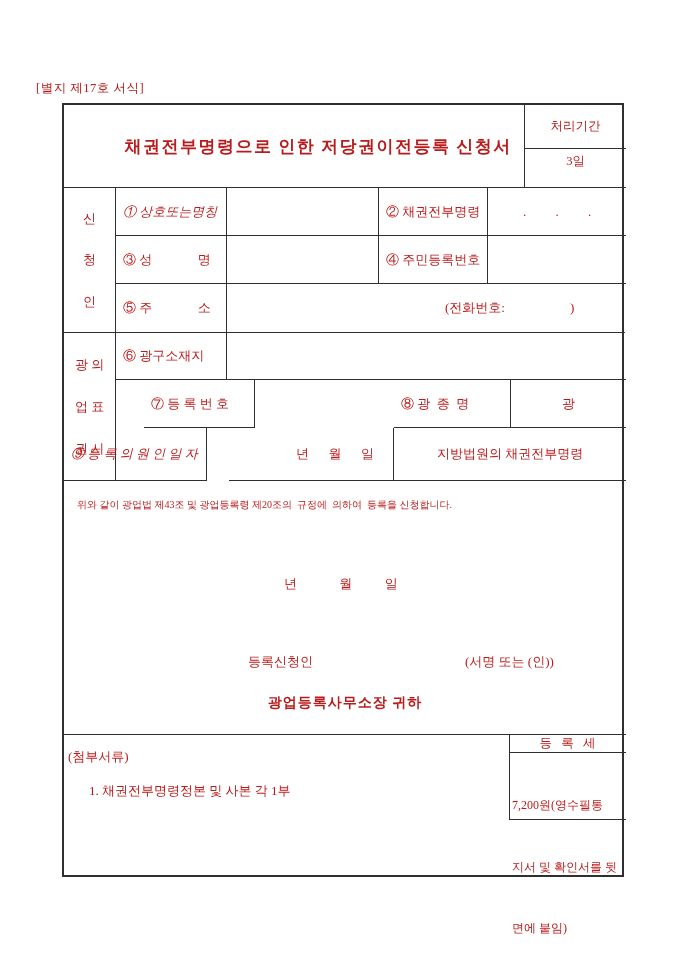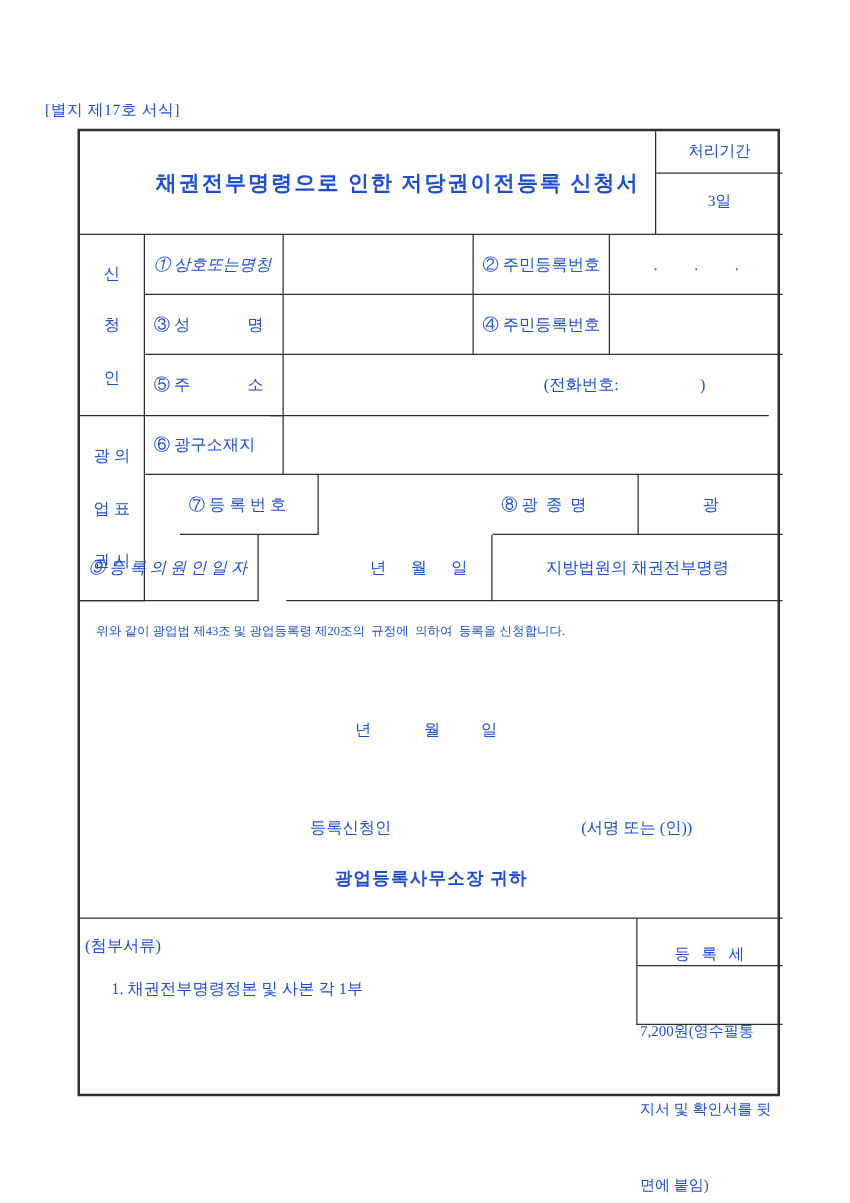--- a/index.html
+++ b/index.html
@@ -1,19 +1,19 @@
 <!DOCTYPE html>
 <html><head>
 <meta charset="utf-8">
 <style>
   html,body{margin:0;padding:0;background:#ffffff;}
   .page{
     position:relative;width:680px;height:962px;background:#ffffff;
     font-family:"Liberation Serif","DejaVu Serif",serif;
-    color:#1d4ed8;font-size:13px;overflow:hidden;
+    color:#b91c1c;font-size:13px;overflow:hidden;
   }
   .pre{white-space:pre;}
   .form-ref{position:absolute;left:36px;top:80px;font-size:12.5px;letter-spacing:0.5px;}
   .tbl{position:absolute;left:62px;top:103px;width:562px;height:774px;border:2px solid #2f2f2f;box-sizing:border-box;}
   .cell{position:absolute;box-sizing:border-box;display:flex;align-items:center;white-space:pre;}
   .br{border-right:1.5px solid #2f2f2f;padding-left:48px;}
   .bb{border-bottom:1.5px solid #2f2f2f;}
   .bl{border-left:1.5px solid #2f2f2f;}
   .center{justify-content:center;}
   .pad{padding-left:7px;}
@@ -29,41 +29,41 @@
 </head>
 <body>
 
 <div class="page">
 
   <div class="form-ref">[별지 제17호 서식]</div>
 
   <div class="tbl">
 
     <div class="cell br bb title-cell" style="left:0;top:0;width:461px;height:83px;">채권전부명령으로 인한 저당권이전등록 신청서</div>
-    <div class="cell bb center small" style="left:461px;top:0;width:101px;height:34px;">처리기간</div>
+    <div class="cell bb center small" style="left:461px;top:0;width:101px;height:44px;">처리기간</div>
     <div class="cell bb center small" style="left:461px;top:30px;width:101px;height:53px;">3일</div>
 
     <div class="cell br bb vlabel" style="left:0;top:83px;width:52px;height:145px;">
       <div>신</div>
       <div>청</div>
       <div>인</div>
     </div>
 
     <div class="cell br bb pad" style="left:52px;top:83px;width:111px;height:48px;font-style:italic;">① 상호또는명칭</div>
     <div class="cell br bb" style="left:163px;top:83px;width:152px;height:48px;"></div>
-    <div class="cell br bb pad" style="left:315px;top:83px;width:109px;height:48px;">② 주민등록번호</div>
+    <div class="cell br bb pad" style="left:315px;top:83px;width:109px;height:48px;">② 채권전부명령</div>
     <div class="cell bb center" style="left:424px;top:83px;width:138px;height:48px;">.         .         .</div>
 
     <div class="cell br bb pad" style="left:52px;top:131px;width:111px;height:48px;">③ 성              명</div>
     <div class="cell br bb" style="left:163px;top:131px;width:152px;height:48px;"></div>
     <div class="cell br bb pad" style="left:315px;top:131px;width:109px;height:48px;">④ 주민등록번호</div>
     <div class="cell bb" style="left:424px;top:131px;width:138px;height:48px;"></div>
 
     <div class="cell br bb pad" style="left:52px;top:179px;width:111px;height:49px;">⑤ 주              소</div>
-    <div class="cell bb" style="left:152px;top:179px;width:399px;height:49px;">
+    <div class="cell bb" style="left:162px;top:179px;width:399px;height:49px;">
       <span class="abs" style="left:219px;">(전화번호:                    )</span>
     </div>
 
     <div class="cell br bb pad" style="left:52px;top:228px;width:111px;height:47px;">⑥ 광구소재지</div>
 
     <div class="cell br bb vlabel" style="left:0;top:228px;width:52px;height:148px;">
       <div>광 의</div>
       <div>업 표</div>
       <div>권 시</div>
     </div>
@@ -82,21 +82,21 @@
       <span class="abs" style="left:220px;top:94px;">년             월          일</span>
       <span class="abs" style="left:184px;top:172px;">등록신청인</span>
       <span class="abs" style="left:401px;top:172px;">(서명 또는 (인))</span>
       <span class="abs bold" style="left:0;top:213px;width:562px;text-align:center;font-size:14px;letter-spacing:1px;">광업등록사무소장 귀하</span>
     </div>
 
     <span class="abs" style="left:4px;top:643px;">(첨부서류)</span>
     <span class="abs" style="left:25px;top:677px;">1. 채권전부명령정본 및 사본 각 1부</span>
 
     <div class="cell bl bb" style="left:445px;top:630px;width:117px;height:85px;flex-direction:column;align-items:stretch;justify-content:flex-start;">
-      <div class="bb center small" style="display:flex;height:23px;align-items:center;justify-content:center;letter-spacing:1px;box-sizing:border-box;margin-top:20px;">등  록  세</div>
+      <div class="bb center small" style="display:flex;height:23px;align-items:center;justify-content:center;letter-spacing:1px;box-sizing:border-box;">등  록  세</div>
       <div class="feebody">
         <div class="pre">7,200원(영수필통</div>
         <div class="pre">지서 및 확인서를 뒷</div>
         <div class="pre">면에 붙임)</div>
       </div>
     </div>
 
   </div>
 </div>
 

